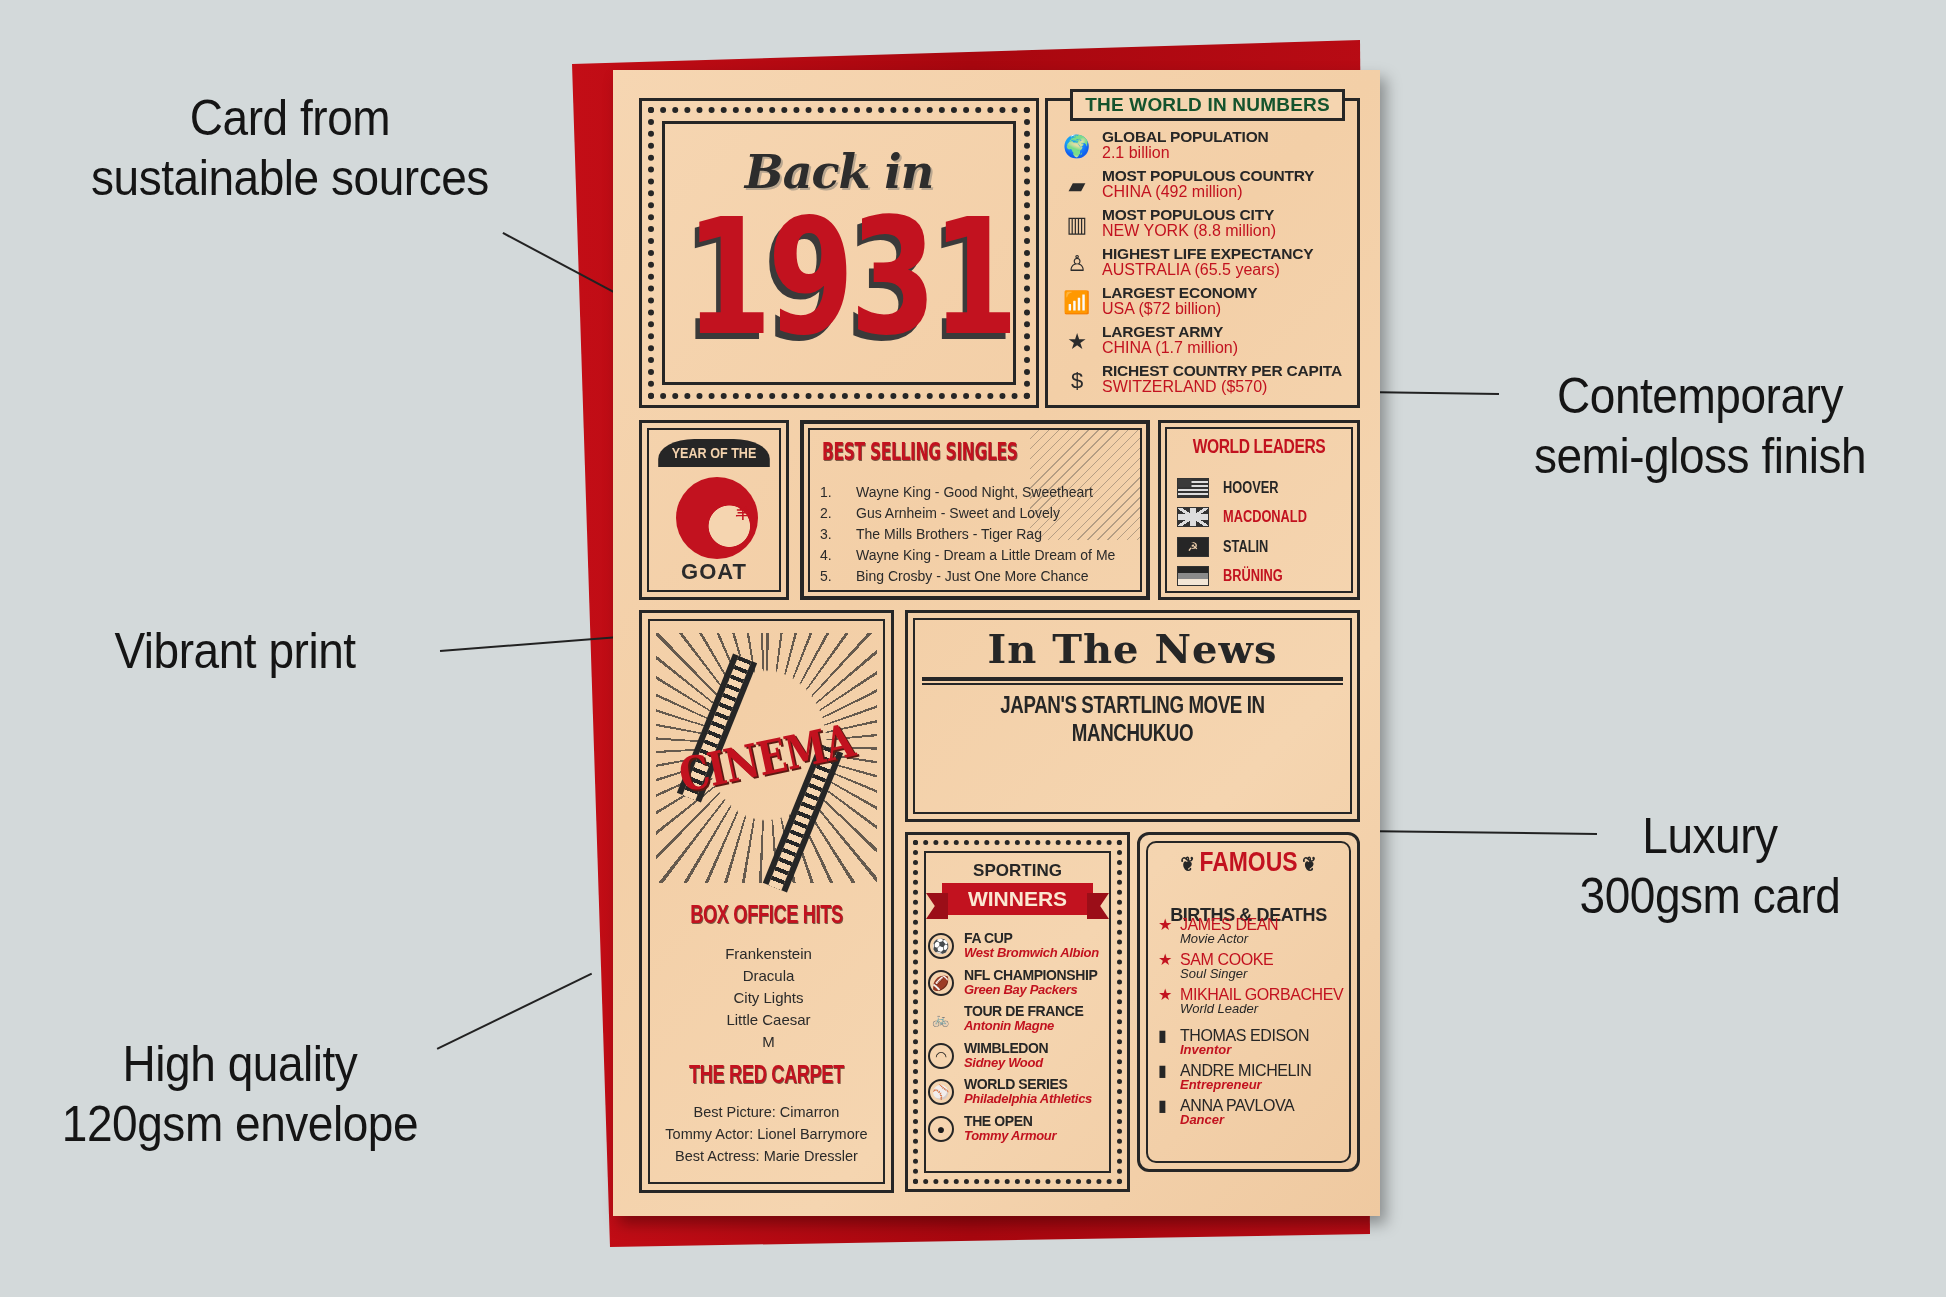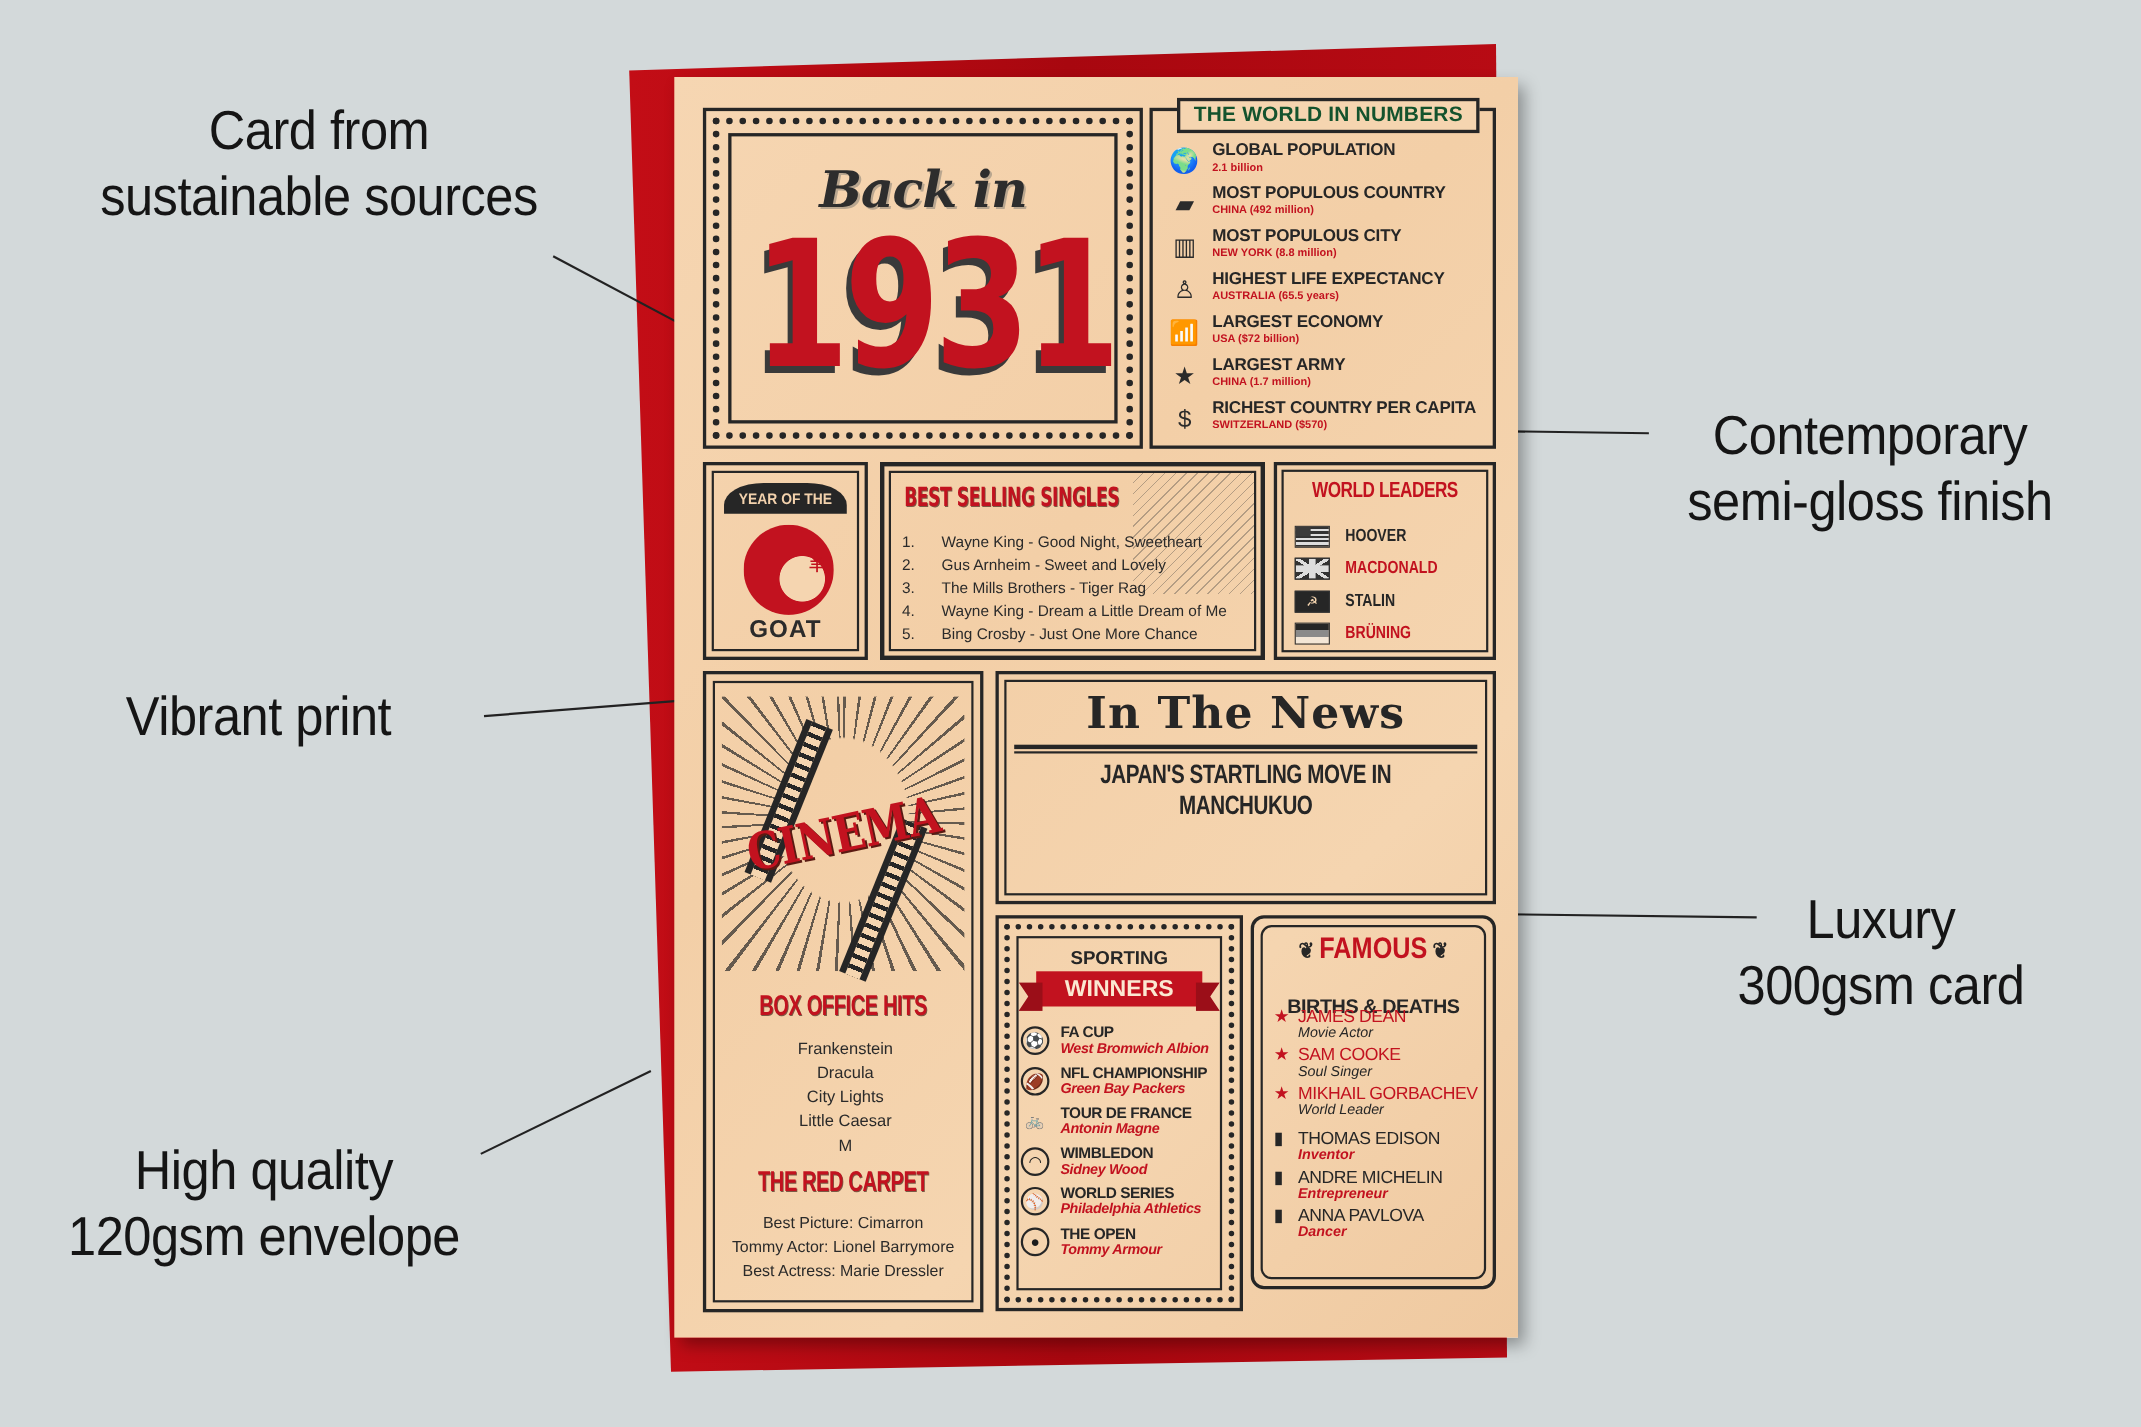--- a/index.html
+++ b/index.html
@@ -61,21 +61,21 @@
   .wnum .title-tab {
     position: absolute; top: -12px; left: 22px; right: 12px; height: 32px;
     background: #f5d5b0; border: 3px solid #262626;
     font-weight: bold; font-size: 19px; color: #14532d; text-align: center; line-height: 26px;
     letter-spacing: 0.2px;
   }
   .wnum ul { list-style: none; position: absolute; top: 28px; left: 14px; right: 6px; }
   .wnum li { display: flex; align-items: flex-start; height: 39px; }
   .wnum .ico { width: 30px; height: 30px; margin-right: 10px; margin-top: 3px; display:flex; align-items:center; justify-content:center; font-size: 22px; color:#2b2b2b; }
   .wnum .lbl { font-weight: bold; font-size: 15.5px; line-height: 16px; color: #262626; letter-spacing: -0.2px; }
-  .wnum .val { font-weight: bold; font-size: 10px; line-height: 16px; color: #c2121f; }
+  .wnum .val { font-weight: normal; font-size: 16px; line-height: 16px; color: #c2121f; }
 
   
   .goat { left: 26px; top: 350px; width: 150px; height: 180px; padding-left: 40px; }
   .goat .inner { position: absolute; inset: 5px; border: 2px solid #262626; }
   .goat .banner {
     position: absolute; top: 16px; left: 10px; right: 10px; height: 28px;
     background: #262626; color: #f3d2ad; font-weight: bold; font-size: 14px;
     text-align: center; line-height: 28px; border-radius: 40px 40px 0 0 / 20px 20px 0 0;
     transform: scaleX(0.9);
   }

